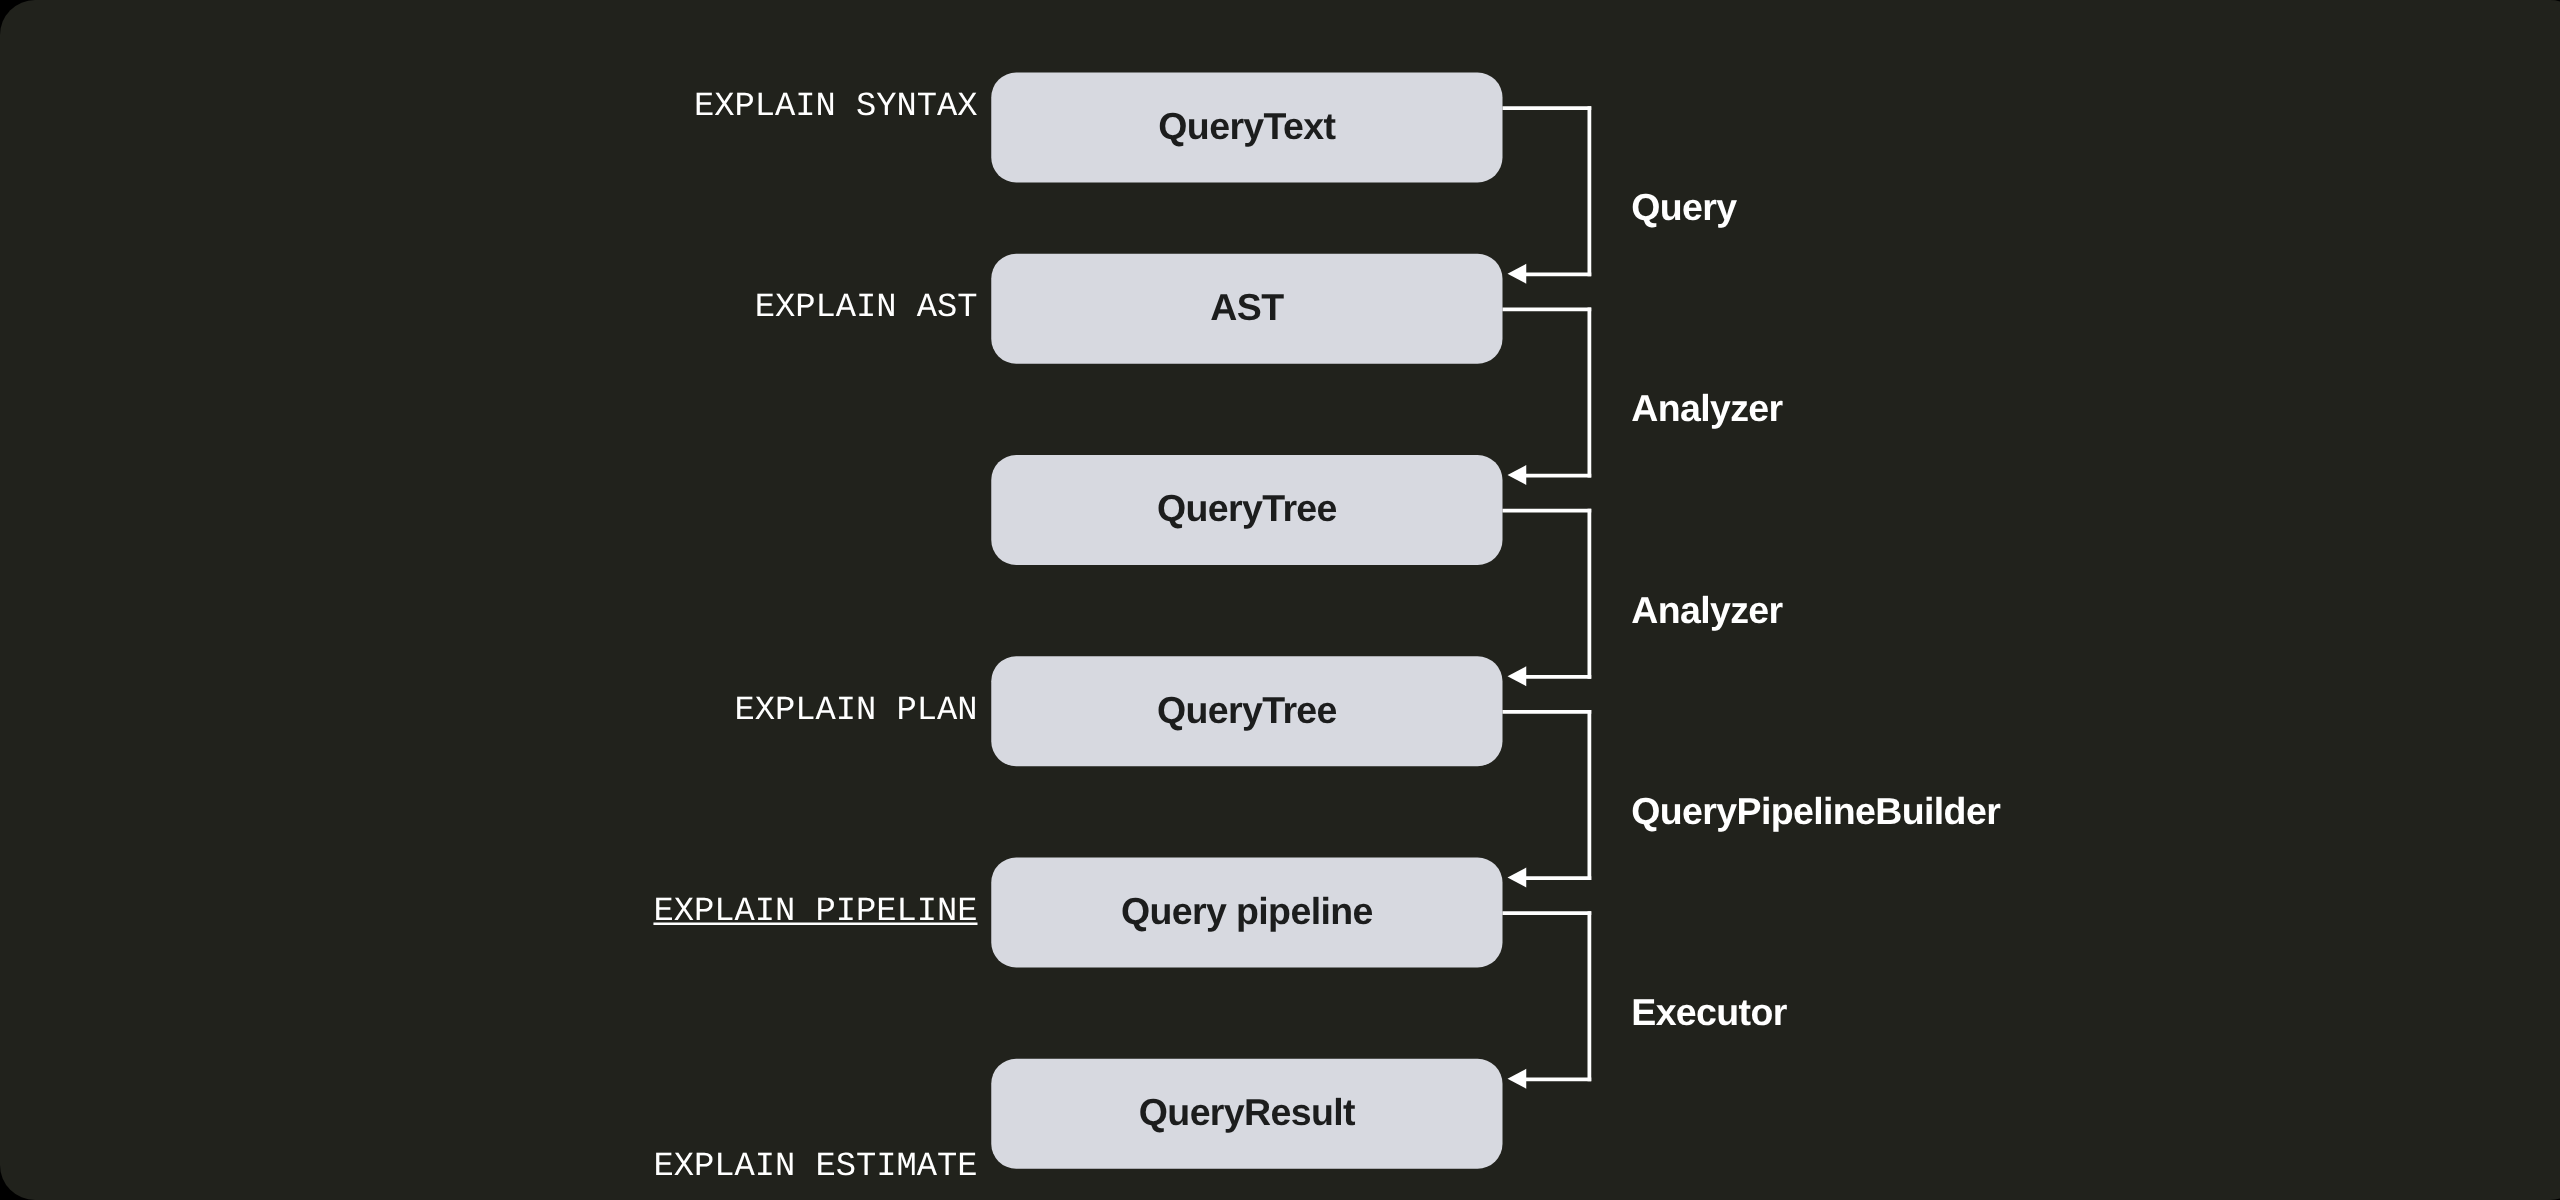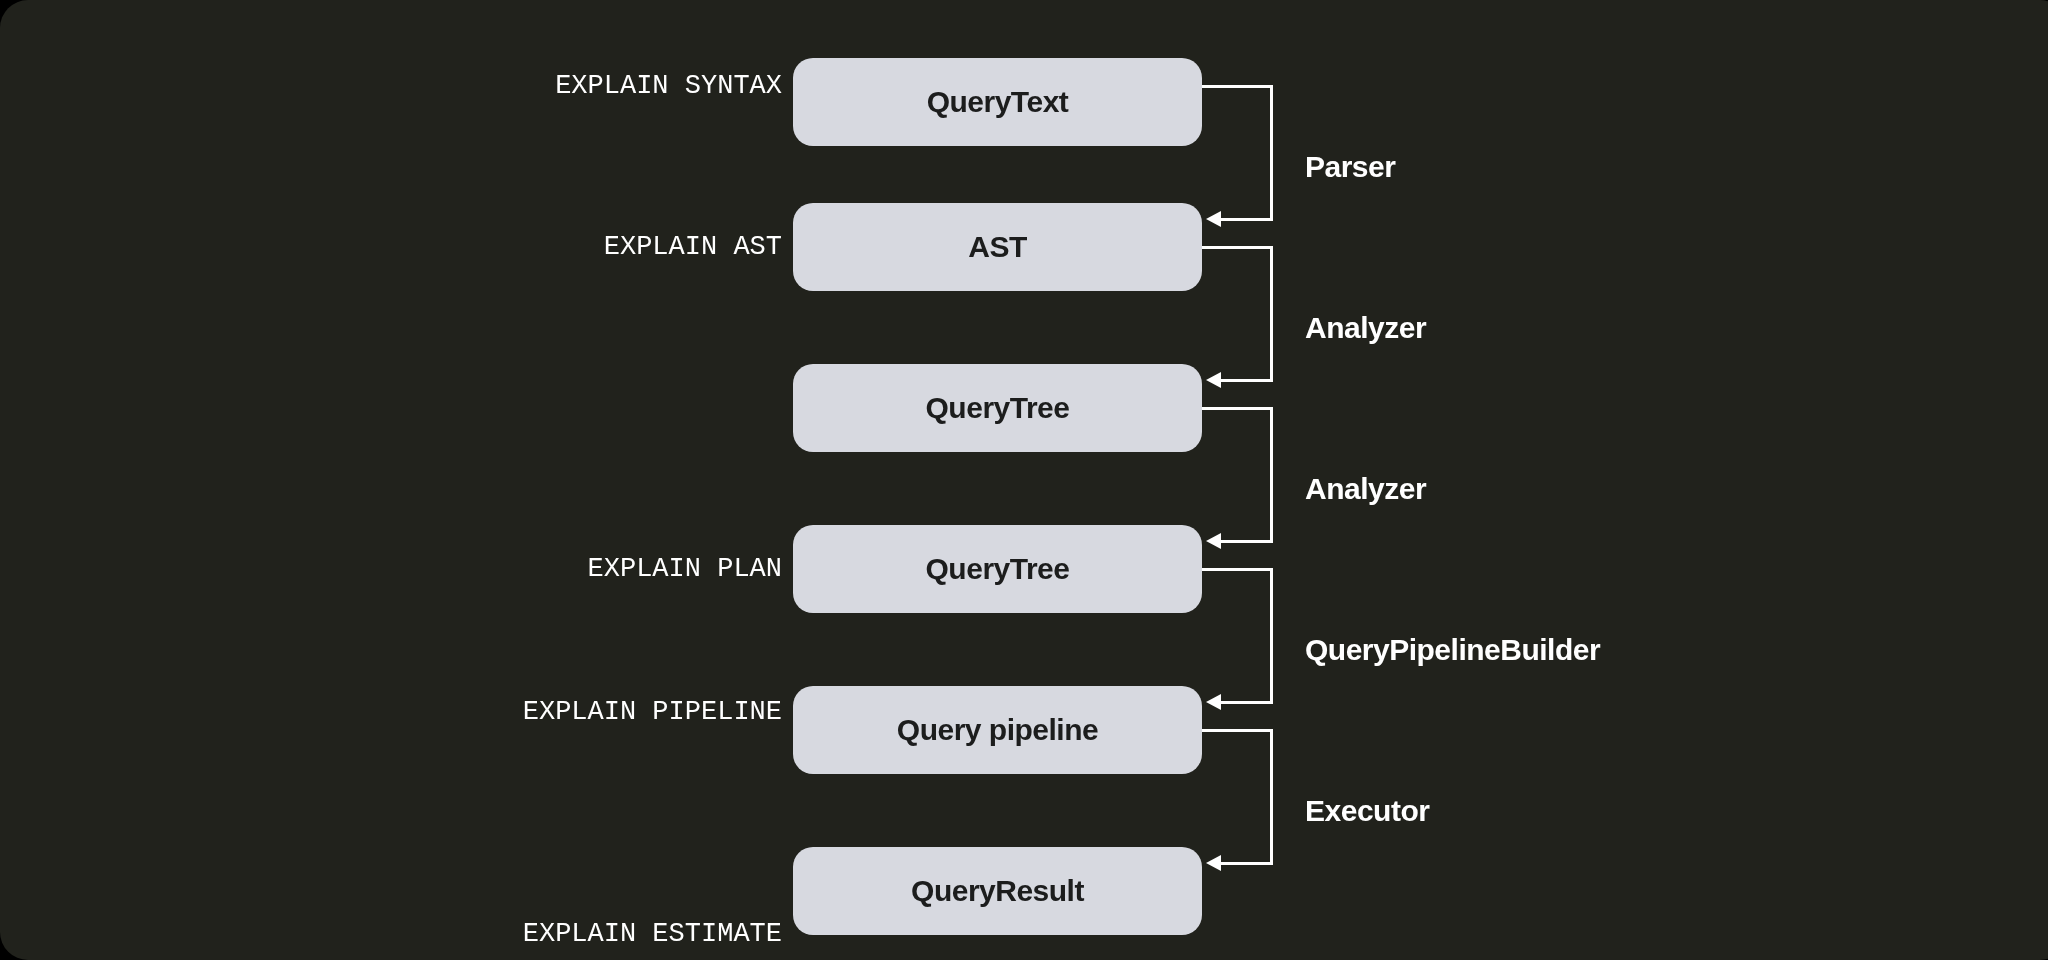--- a/index.html
+++ b/index.html
@@ -62,33 +62,33 @@
     <div class="node" style="top: 203px;">
       <span class="node-label">AST</span>
     </div>
     <div class="node" style="top: 364px;">
       <span class="node-label">QueryTree</span>
     </div>
     <div class="cmd-label" style="top: 569px;">EXPLAIN PLAN</div>
     <div class="node" style="top: 525px;">
       <span class="node-label">QueryTree</span>
     </div>
-    <div class="cmd-label" style="top: 712px;">EXPLAIN PIPELINE</div>
+    <div class="cmd-label" style="top: 730px; text-decoration: underline;">EXPLAIN PIPELINE</div>
     <div class="node" style="top: 686px;">
       <span class="node-label">Query pipeline</span>
     </div>
     <div class="cmd-label" style="top: 934px;">EXPLAIN ESTIMATE</div>
     <div class="node" style="top: 847px;">
       <span class="node-label">QueryResult</span>
     </div>
     <div class="seg" style="left: 1202px; top: 84.5px; width: 71px; height: 3px;"></div>
     <div class="seg" style="left: 1270px; top: 84.5px; width: 3px; height: 136px;"></div>
     <div class="seg" style="left: 1219px; top: 217.5px; width: 54px; height: 3px;"></div>
     <div class="arrowhead" style="left: 1206px; top: 211px;"></div>
-    <div class="stage-label" style="top: 166.5px;">Parser</div>
+    <div class="stage-label" style="top: 166.5px;">Query</div>
     <div class="seg" style="left: 1202px; top: 245.5px; width: 71px; height: 3px;"></div>
     <div class="seg" style="left: 1270px; top: 245.5px; width: 3px; height: 136px;"></div>
     <div class="seg" style="left: 1219px; top: 378.5px; width: 54px; height: 3px;"></div>
     <div class="arrowhead" style="left: 1206px; top: 372px;"></div>
     <div class="stage-label" style="top: 327.5px;">Analyzer</div>
     <div class="seg" style="left: 1202px; top: 406.5px; width: 71px; height: 3px;"></div>
     <div class="seg" style="left: 1270px; top: 406.5px; width: 3px; height: 136px;"></div>
     <div class="seg" style="left: 1219px; top: 539.5px; width: 54px; height: 3px;"></div>
     <div class="arrowhead" style="left: 1206px; top: 533px;"></div>
     <div class="stage-label" style="top: 488.5px;">Analyzer</div>

